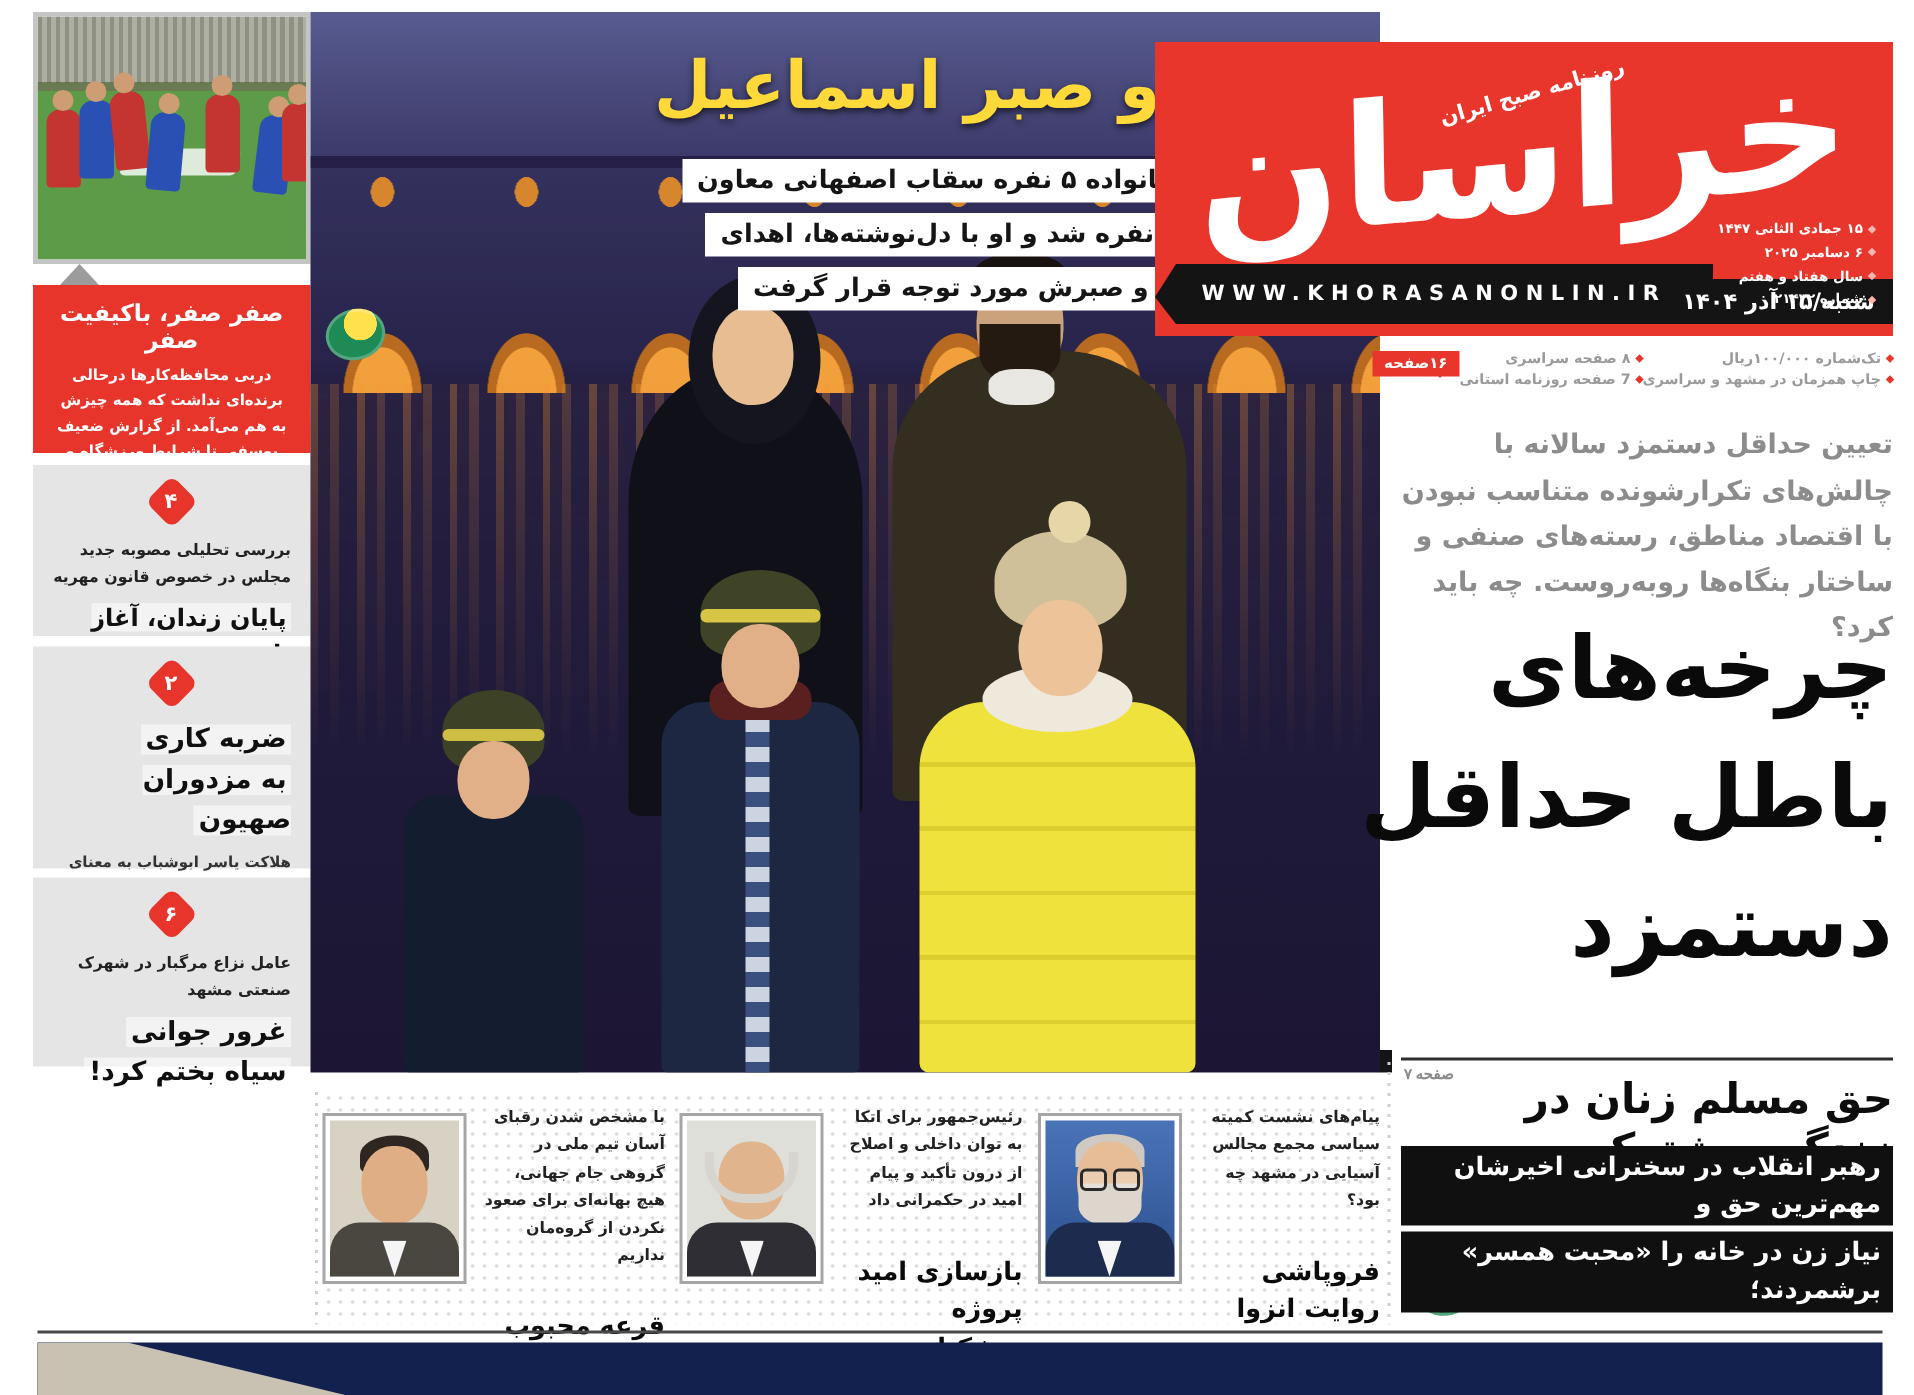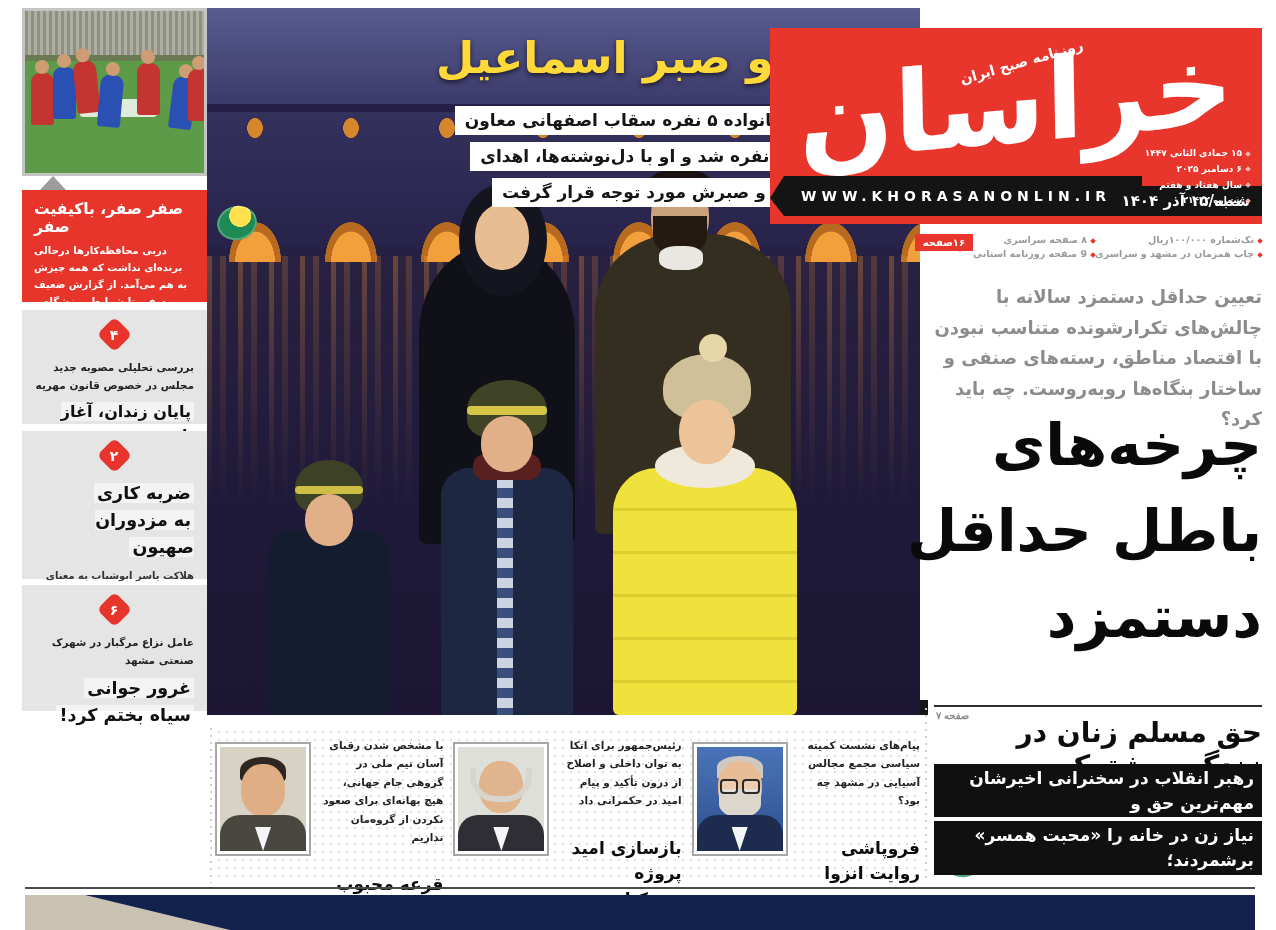--- a/index.html
+++ b/index.html
@@ -90,21 +90,21 @@
   .crowd{position:absolute;left:0;top:0;width:100%;height:44px;
          background:repeating-linear-gradient(90deg,rgba(0,0,0,.14) 0 3px,rgba(255,255,255,.08) 3px 6px);}
   .ad1{position:absolute;left:56px;top:88px;width:78px;height:18px;background:rgba(255,255,255,.8);border-radius:4px;transform:skewX(-12deg);}
   .ad2{position:absolute;left:8px;top:90px;width:32px;height:15px;background:rgba(255,255,255,.75);border-radius:3px;transform:skewX(-12deg);}
   .pl{position:absolute;width:23px;height:52px;border-radius:9px 9px 3px 3px;}
   .pl::before{content:"";position:absolute;top:-13px;left:4px;width:14px;height:14px;border-radius:50%;background:#cf9d74;}
   .pl.red{background:#c43430;} .pl.blue{background:#2a50b4;}
   .fb-arrow{position:absolute;left:40px;top:176px;width:0;height:0;
             border-left:13px solid transparent;border-right:13px solid transparent;border-bottom:14px solid #9c9c9c;}
   .fb-box{position:absolute;left:22px;top:190px;width:185px;height:112px;background:#e8352c;box-sizing:border-box;
-          padding:10px 12px 8px;color:#fff;text-align:left;}
+          padding:10px 12px 8px;color:#fff;text-align:center;}
   .fb-title{font-size:15.5px;font-weight:bold;margin-bottom:6px;}
   .fb-body{font-size:10px;font-weight:bold;line-height:1.7;}
   .fb-badge{display:inline-block;margin-top:3px;border:1px solid #fff;color:#fff;font-size:8px;font-weight:bold;padding:1px 6px;}
 
   .si{position:absolute;left:22px;width:185px;background:#e5e5e5;box-sizing:border-box;padding:10px 13px;text-align:right;}
   .si1{top:310px;height:114px;} .si2{top:431px;height:148px;} .si3{top:585px;height:126px;}
   .diamond{width:25px;height:25px;background:#e8352c;border-radius:6px;transform:rotate(45deg);margin:2px auto 12px;
            display:flex;align-items:center;justify-content:center;}
   .diamond span{transform:rotate(-45deg);color:#fff;font-size:14px;font-weight:bold;}
   .si-kicker{font-size:10.5px;font-weight:bold;color:#222;line-height:1.7;}
@@ -243,21 +243,21 @@
     <div class="date-box">شنبه/۱۵ آذر ۱۴۰۴</div>
   </div>
 
   <div class="info-row">
     <div class="info-col">
       <div class="ii"><span class="ibul"></span><span>تک‌شماره ۱۰۰/۰۰۰ریال</span></div>
       <div class="ii"><span class="ibul"></span><span>چاپ همزمان در مشهد و سراسری</span></div>
     </div>
     <div class="info-col">
       <div class="ii"><span class="ibul"></span><span>۸ صفحه سراسری</span></div>
-      <div class="ii"><span class="ibul"></span><span>9 صفحه روزنامه استانی</span></div>
+      <div class="ii"><span class="ibul"></span><span>7 صفحه روزنامه استانی</span></div>
     </div>
     <div class="pages-badge">۱۶صفحه</div>
   </div>
 
   <div class="fb-photo">
     <div class="crowd"></div>
     <div class="ad1"></div>
     <div class="ad2"></div>
     <div class="pl red" style="left:6px;top:62px;"></div>
     <div class="pl blue" style="left:28px;top:56px;"></div>

